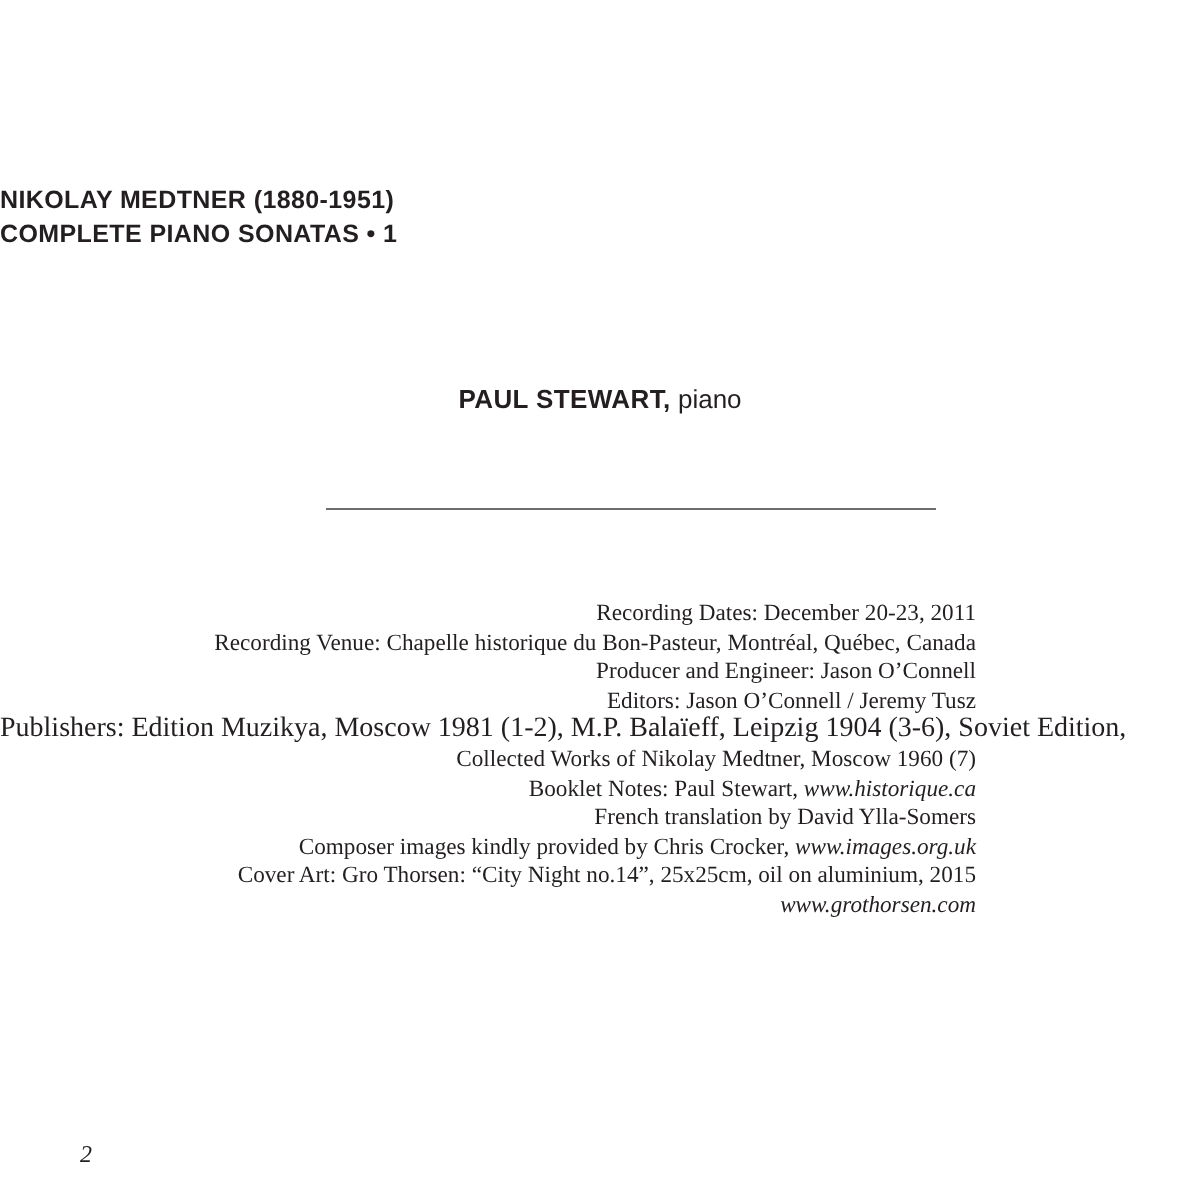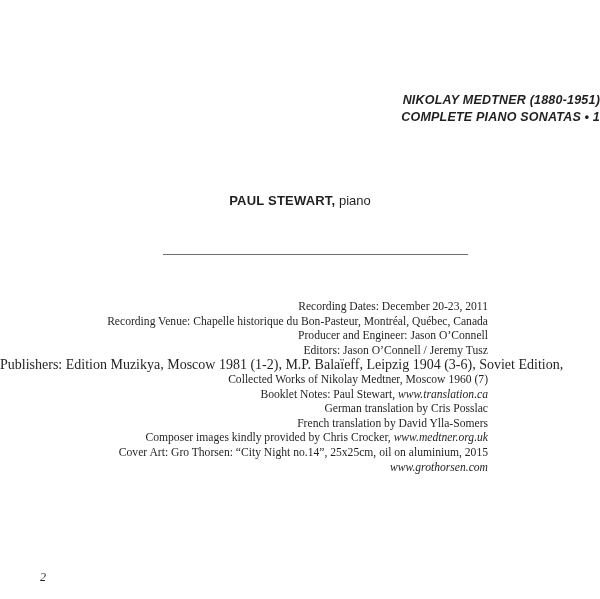--- a/index.html
+++ b/index.html
@@ -23,22 +23,21 @@
     width: 600px;
     height: 599px;
   }
 
   
   .title-block {
     position: absolute;
     left: 0;
     top: 92px;
     width: 600px;
-    text-align: right;
-    font-style: italic;
+    text-align: left;
   }
   .title-line {
     font-family: "Liberation Sans", sans-serif;
     font-weight: bold;
     font-size: 12.5px;
     letter-spacing: 0.2px;
     line-height: 17px;
     color: #231f20;
   }
 
@@ -123,23 +122,22 @@
 
   <div class="divider"></div>
 
   <div class="credits">
     <div class="line">Recording Dates: December 20-23, 2011</div>
     <div class="line">Recording Venue: Chapelle historique du Bon-Pasteur, Montréal, Québec, Canada</div>
     <div class="line">Producer and Engineer: Jason O’Connell</div>
     <div class="line">Editors: Jason O’Connell / Jeremy Tusz</div>
     <div class="line small">Publishers: Edition Muzikya, Moscow 1981 (1-2), M.P. Balaïeff, Leipzig 1904 (3-6), Soviet Edition,</div>
     <div class="line">Collected Works of Nikolay Medtner, Moscow 1960 (7)</div>
-    <div class="line">Booklet Notes: Paul Stewart, <em>www.translation.ca</em></div>
-    <div class="line">German translation by Cris Posslac</div>
+    <div class="line">Booklet Notes: Paul Stewart, <em>www.historique.ca</em></div>
     <div class="line">French translation by David Ylla-Somers</div>
-    <div class="line">Composer images kindly provided by Chris Crocker, <em>www.medtner.org.uk</em></div>
+    <div class="line">Composer images kindly provided by Chris Crocker, <em>www.images.org.uk</em></div>
     <div class="line">Cover Art: Gro Thorsen: “City Night no.14”, 25x25cm, oil on aluminium, 2015</div>
     <div class="line"><em>www.grothorsen.com</em></div>
   </div>
 
   <div class="page-number">2</div>
 
 </div>
 
 </body></html>

